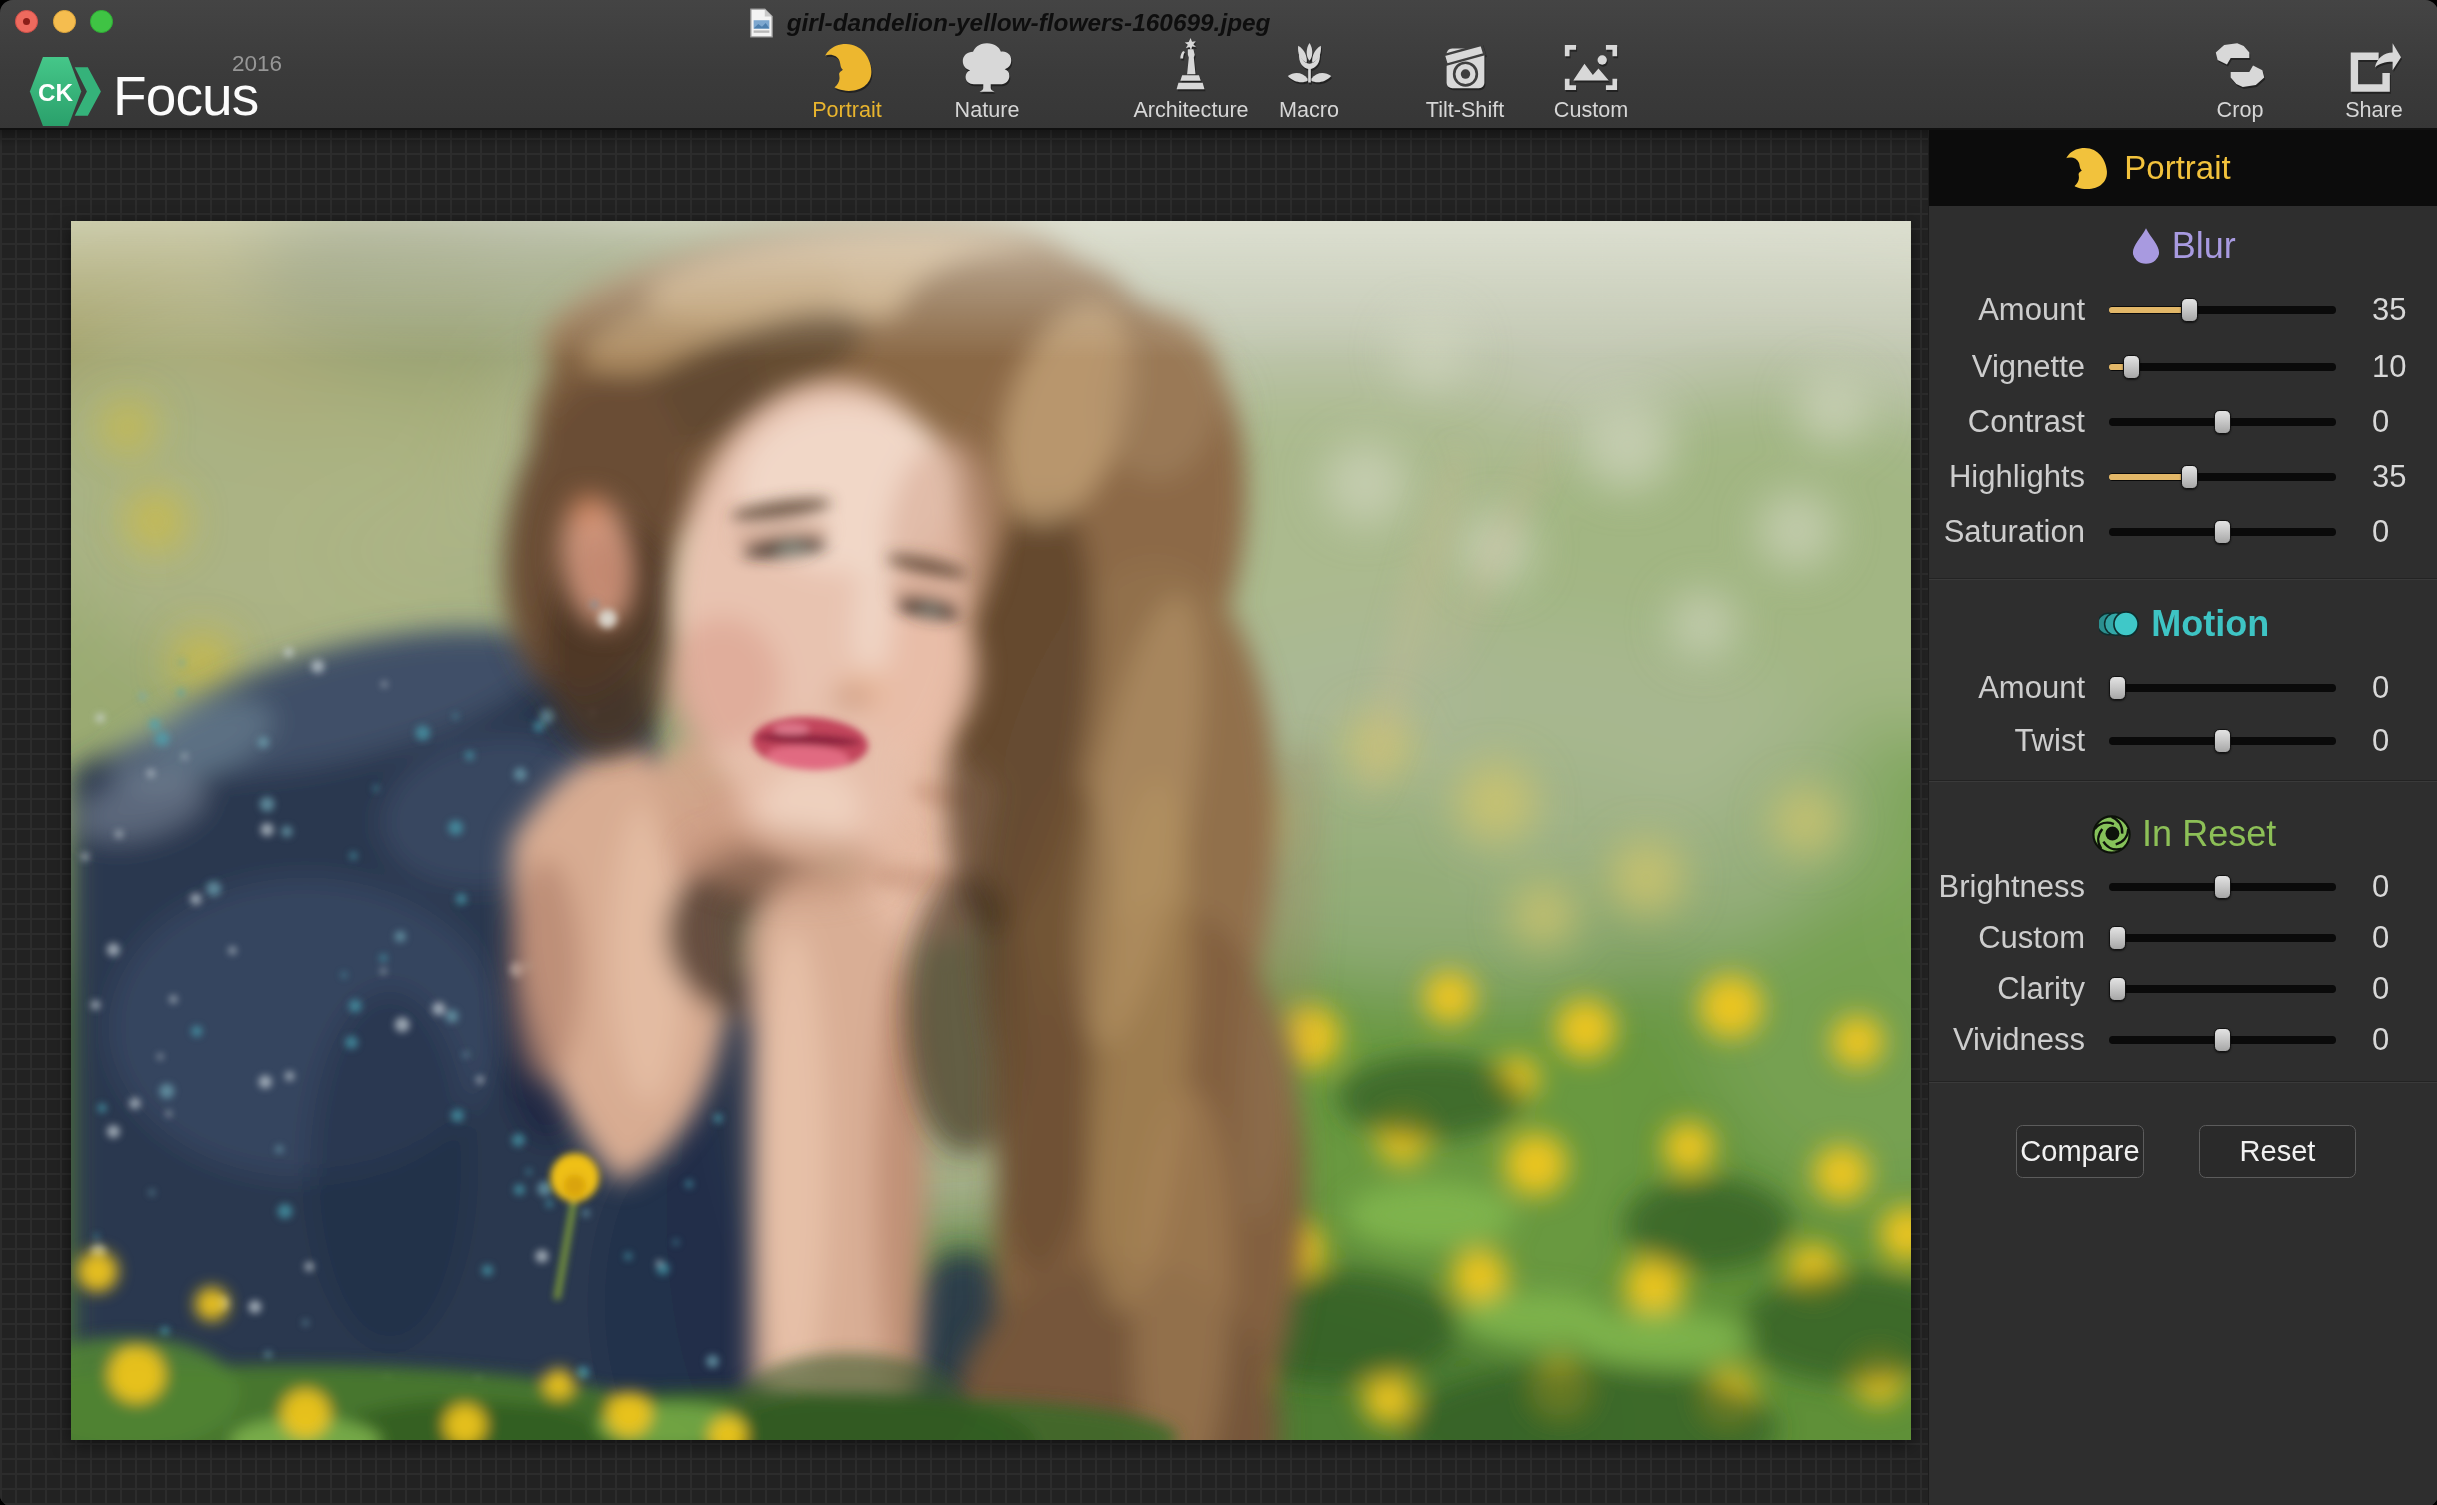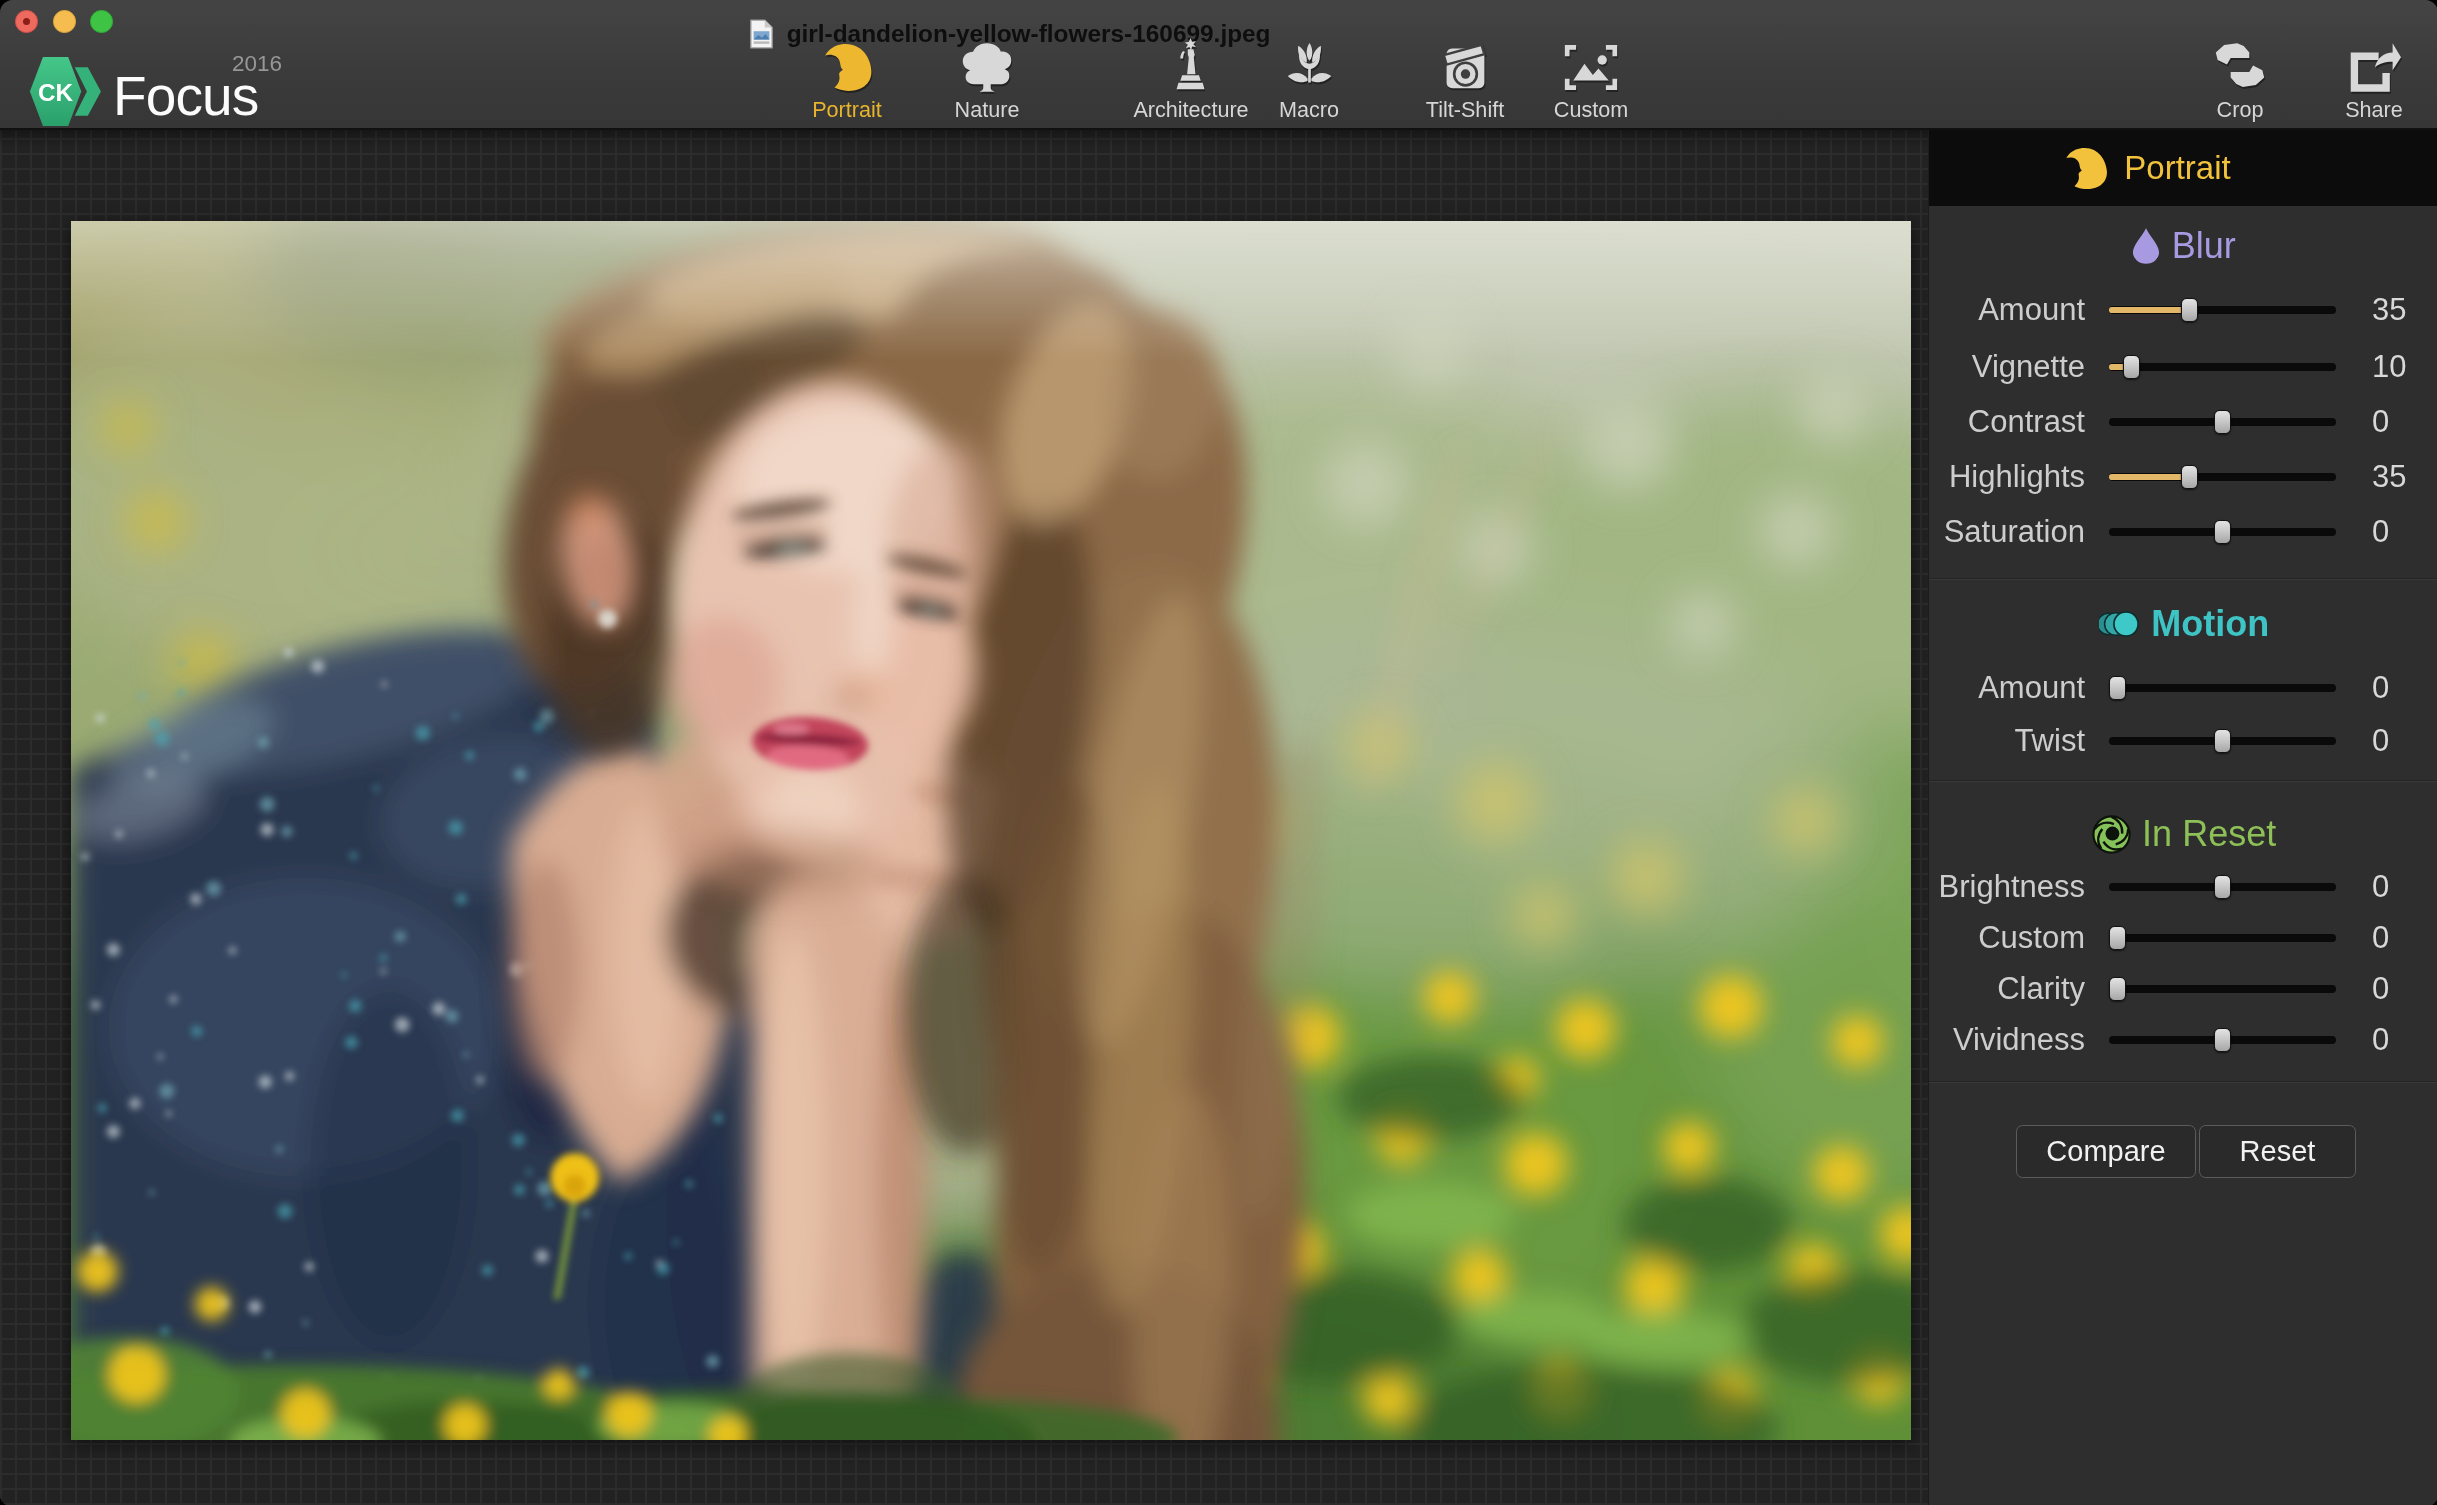--- a/index.html
+++ b/index.html
@@ -13,21 +13,21 @@
   .tl { position:absolute; top:10.3px; border-radius:50%; width:22.5px; height:22.5px; }
   .tl.r { left:15px; background:#ee6a5e; border:0.9px solid #d3504a; }
   .tl.r::after { content:""; position:absolute; left:6.6px; top:6.6px; width:7.5px; height:7.5px; border-radius:50%; background:#8c1e18; }
   .tl.y { left:53px; background:#f5bd4f; border:0.9px solid #dfa73c; }
   .tl.g { left:90px; background:#3fc344; border:0.9px solid #2fae35; }
   
   .logo { position:absolute; left:28px; top:54px; }
   .focus-txt { position:absolute; left:113px; top:69px; font-size:55px; line-height:55px; color:#fbfbfb; font-weight:400; letter-spacing:-0.9px; }
   .year { position:absolute; left:232px; top:53px; font-size:22.5px; line-height:22.5px; color:#979797; }
   
-  .titlerow { position:absolute; top:19px; left:0; width:2020px; text-align:center; }
+  .titlerow { position:absolute; top:8px; left:0; width:2020px; text-align:center;font-style:italic; }
   .title-inner { display:inline-flex; align-items:center; gap:12.2px; }
   .fname { font-size:24.4px; font-weight:bold; color:#0e0e0e; }
   
   .tab { position:absolute; top:41px; width:150px; text-align:center; }
   .tab .ic { height:51px; display:flex; align-items:flex-end; justify-content:center; }
   .tab .lb { margin-top:4.7px; font-size:21.6px; color:#d6d6d6; }
   .tab.active .lb { color:#e8b42e; }
   
   .canvas { position:absolute; left:0; top:130px; width:2438px; height:1375px; background-color:#222222;
     background-image:
@@ -649,17 +649,17 @@
     <div class="row" style="top:891px;">
         <span class="lab">Vividness</span>
         <span class="val">0</span>
       <div class="track">
           <div class="thumb" style="left:113px;"></div>
         </div>
       </div>
 
     <div class="divider" style="top:951px;"></div>
 
-    <div class="btn" style="left:87px; top:995px; width:180px;">Compare</div>
+    <div class="btn" style="left:87px; top:995px; width:128px;">Compare</div>
     <div class="btn" style="left:270px; top:995px; width:157px;">Reset</div>
   </div>
 </div>
 
 
 </body></html>

